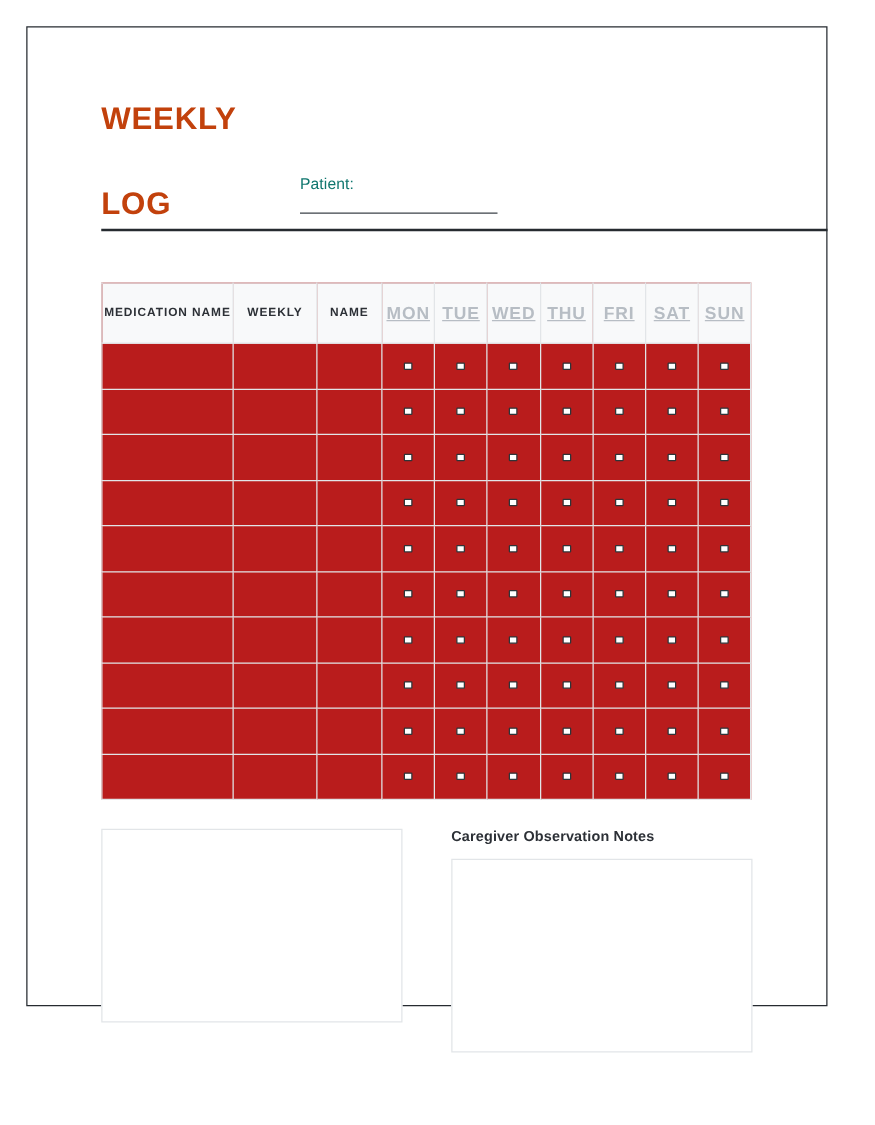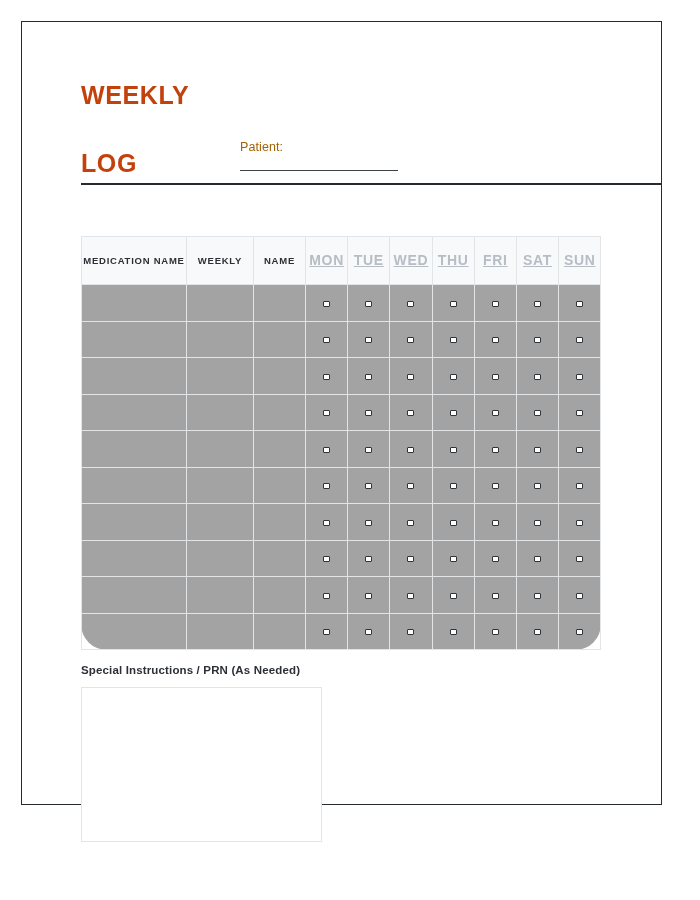--- a/index.html
+++ b/index.html
@@ -63,21 +63,21 @@
     position: absolute;
     height: 40px;
   }
   .field-patient { left: 159px; top: 62px; width: 160px; }
   .field-weekof  { left: 379px; top: 62px; width: 160px; }
 
   .field-label {
     display: block;
     font-size: 12.5px;
     line-height: 15px;
-    color: #a16207;
+    color: #0f766e;
     letter-spacing: 0.1px;
     margin-bottom: 0;
   }
   .field-rule {
     position: absolute;
     left: 0;
     top: 30px;
     width: 158px;
     height: 0;
     border-bottom: 1.2px solid #3c4349;
@@ -89,26 +89,25 @@
     top: 183px;
     width: 581px;
     height: 0;
     border-bottom: 2px solid #262b30;
   }
 
   
   .med-table {
     position: absolute;
     left: 81px;
-    top: 236px;
+    top: 226px;
     width: 520px;
     border-collapse: collapse;
     table-layout: fixed;
-    background: #a3a3a3;
-    border-radius: 26px;
+    background: #b91c1c;
   }
   .med-table th,
   .med-table td {
     border: 1px solid #e2e5e8;
     padding: 0;
     margin: 0;
   }
   .med-table thead th {
     background: #f8f9fa;
     height: 47px;
@@ -352,20 +351,23 @@
           <td class="cell-center"><span class="dose-box"></span></td>
           <td class="cell-center"><span class="dose-box"></span></td>
           <td class="cell-center"><span class="dose-box"></span></td>
         </tr>
       </tbody>
   </table>
 
   <div class="notes-row">
 
     <div class="notes-block notes-left">
-      <div class="notes-title">Special Instructions / PRN (As Needed)</div>
       <div class="notes-box"></div>
     </div>
 
+    <div class="notes-block notes-right">
+      <div class="notes-title">Caregiver Observation Notes</div>
+      <div class="notes-box"></div>
+    </div>
 
   </div>
 
 </div>
 
 </body></html>

